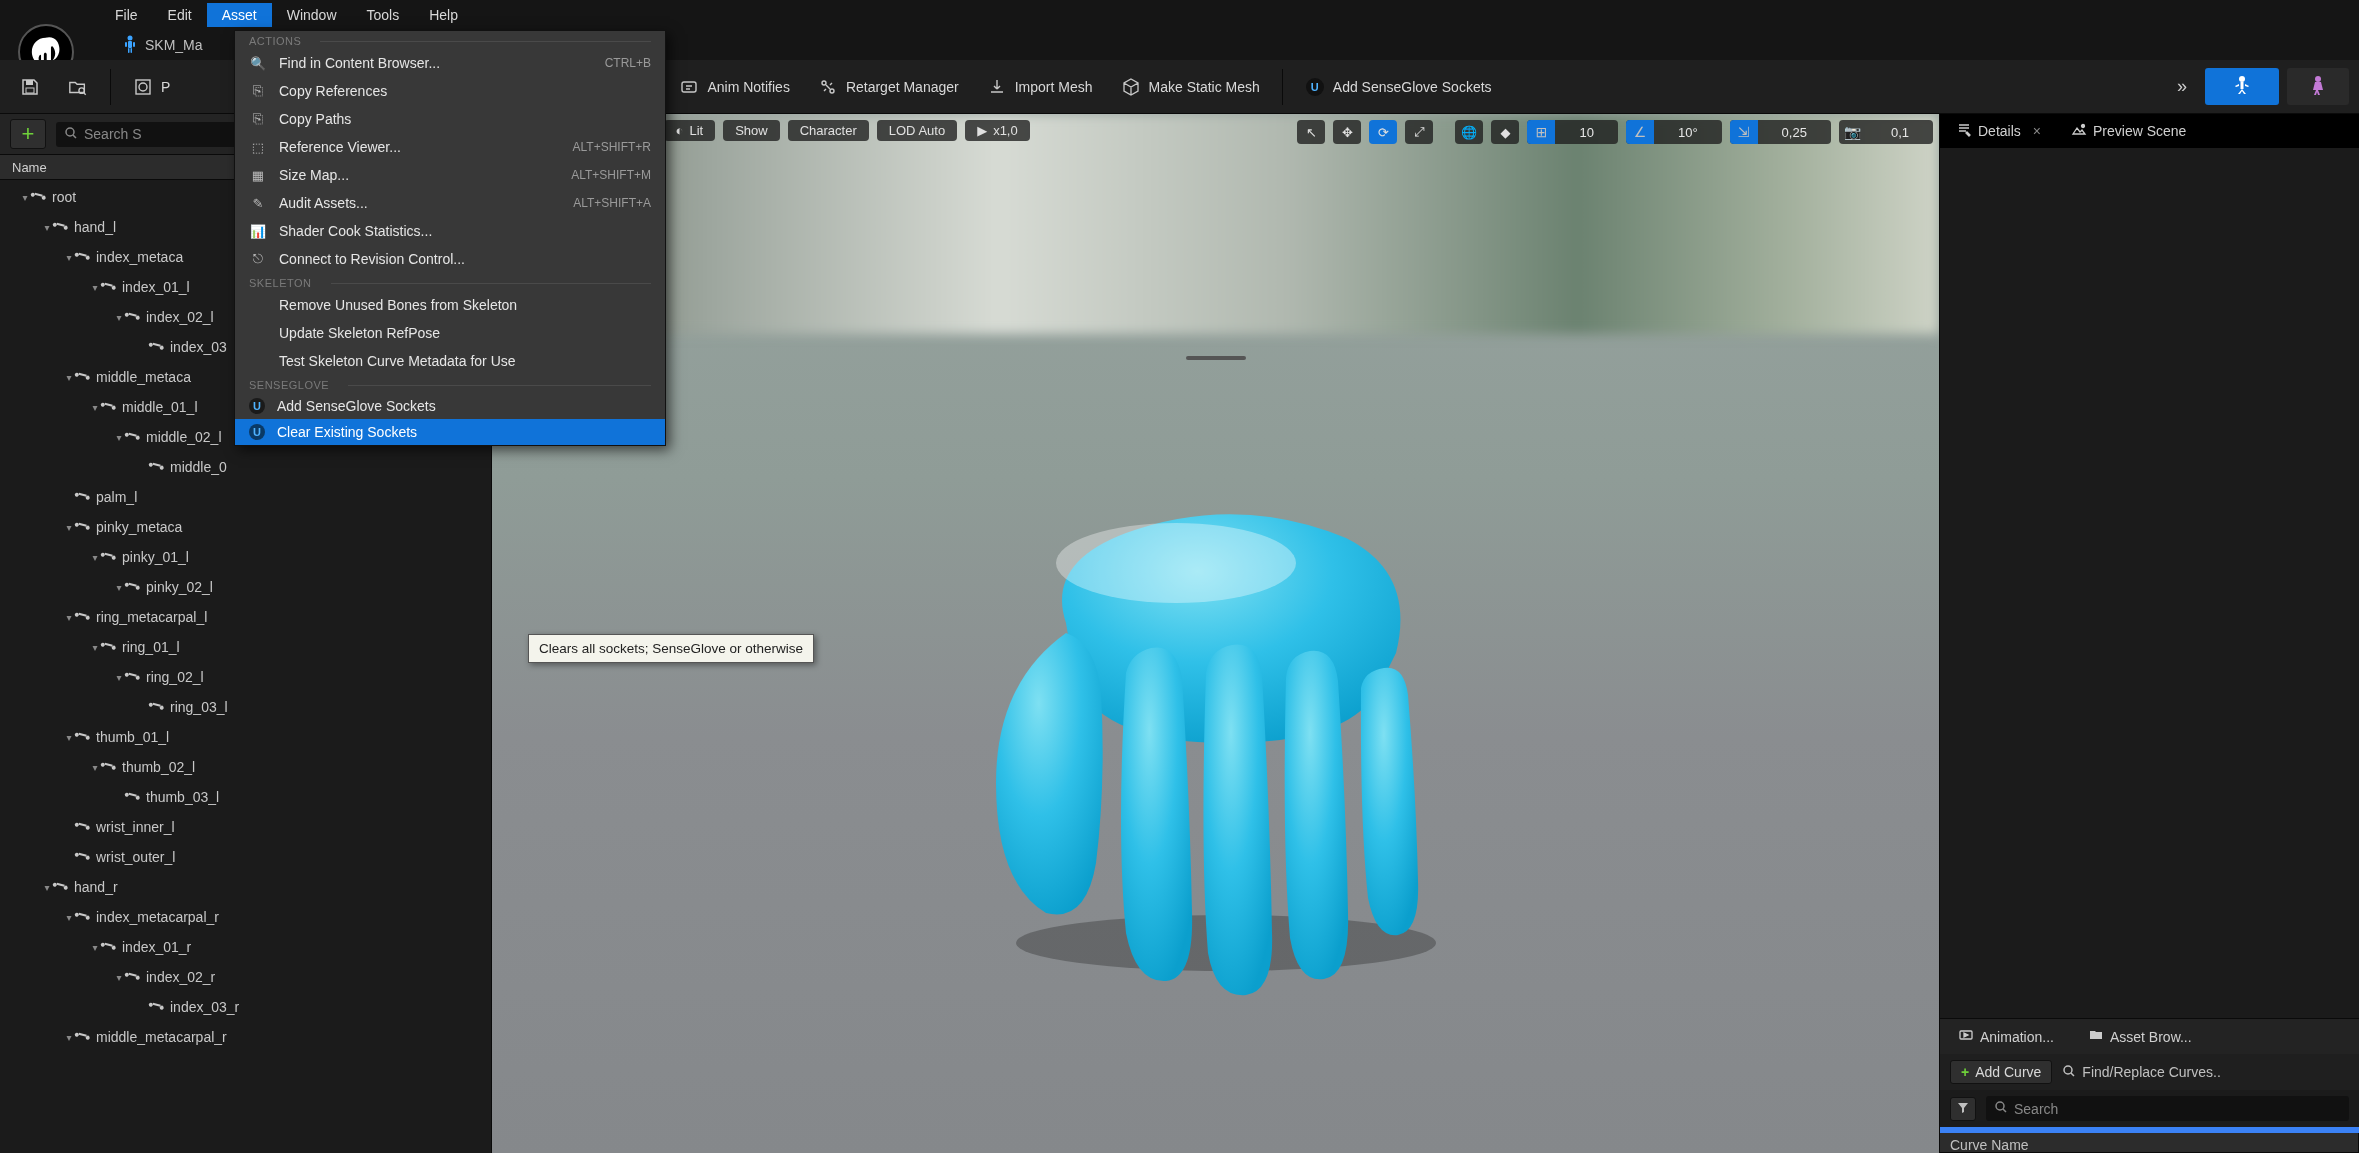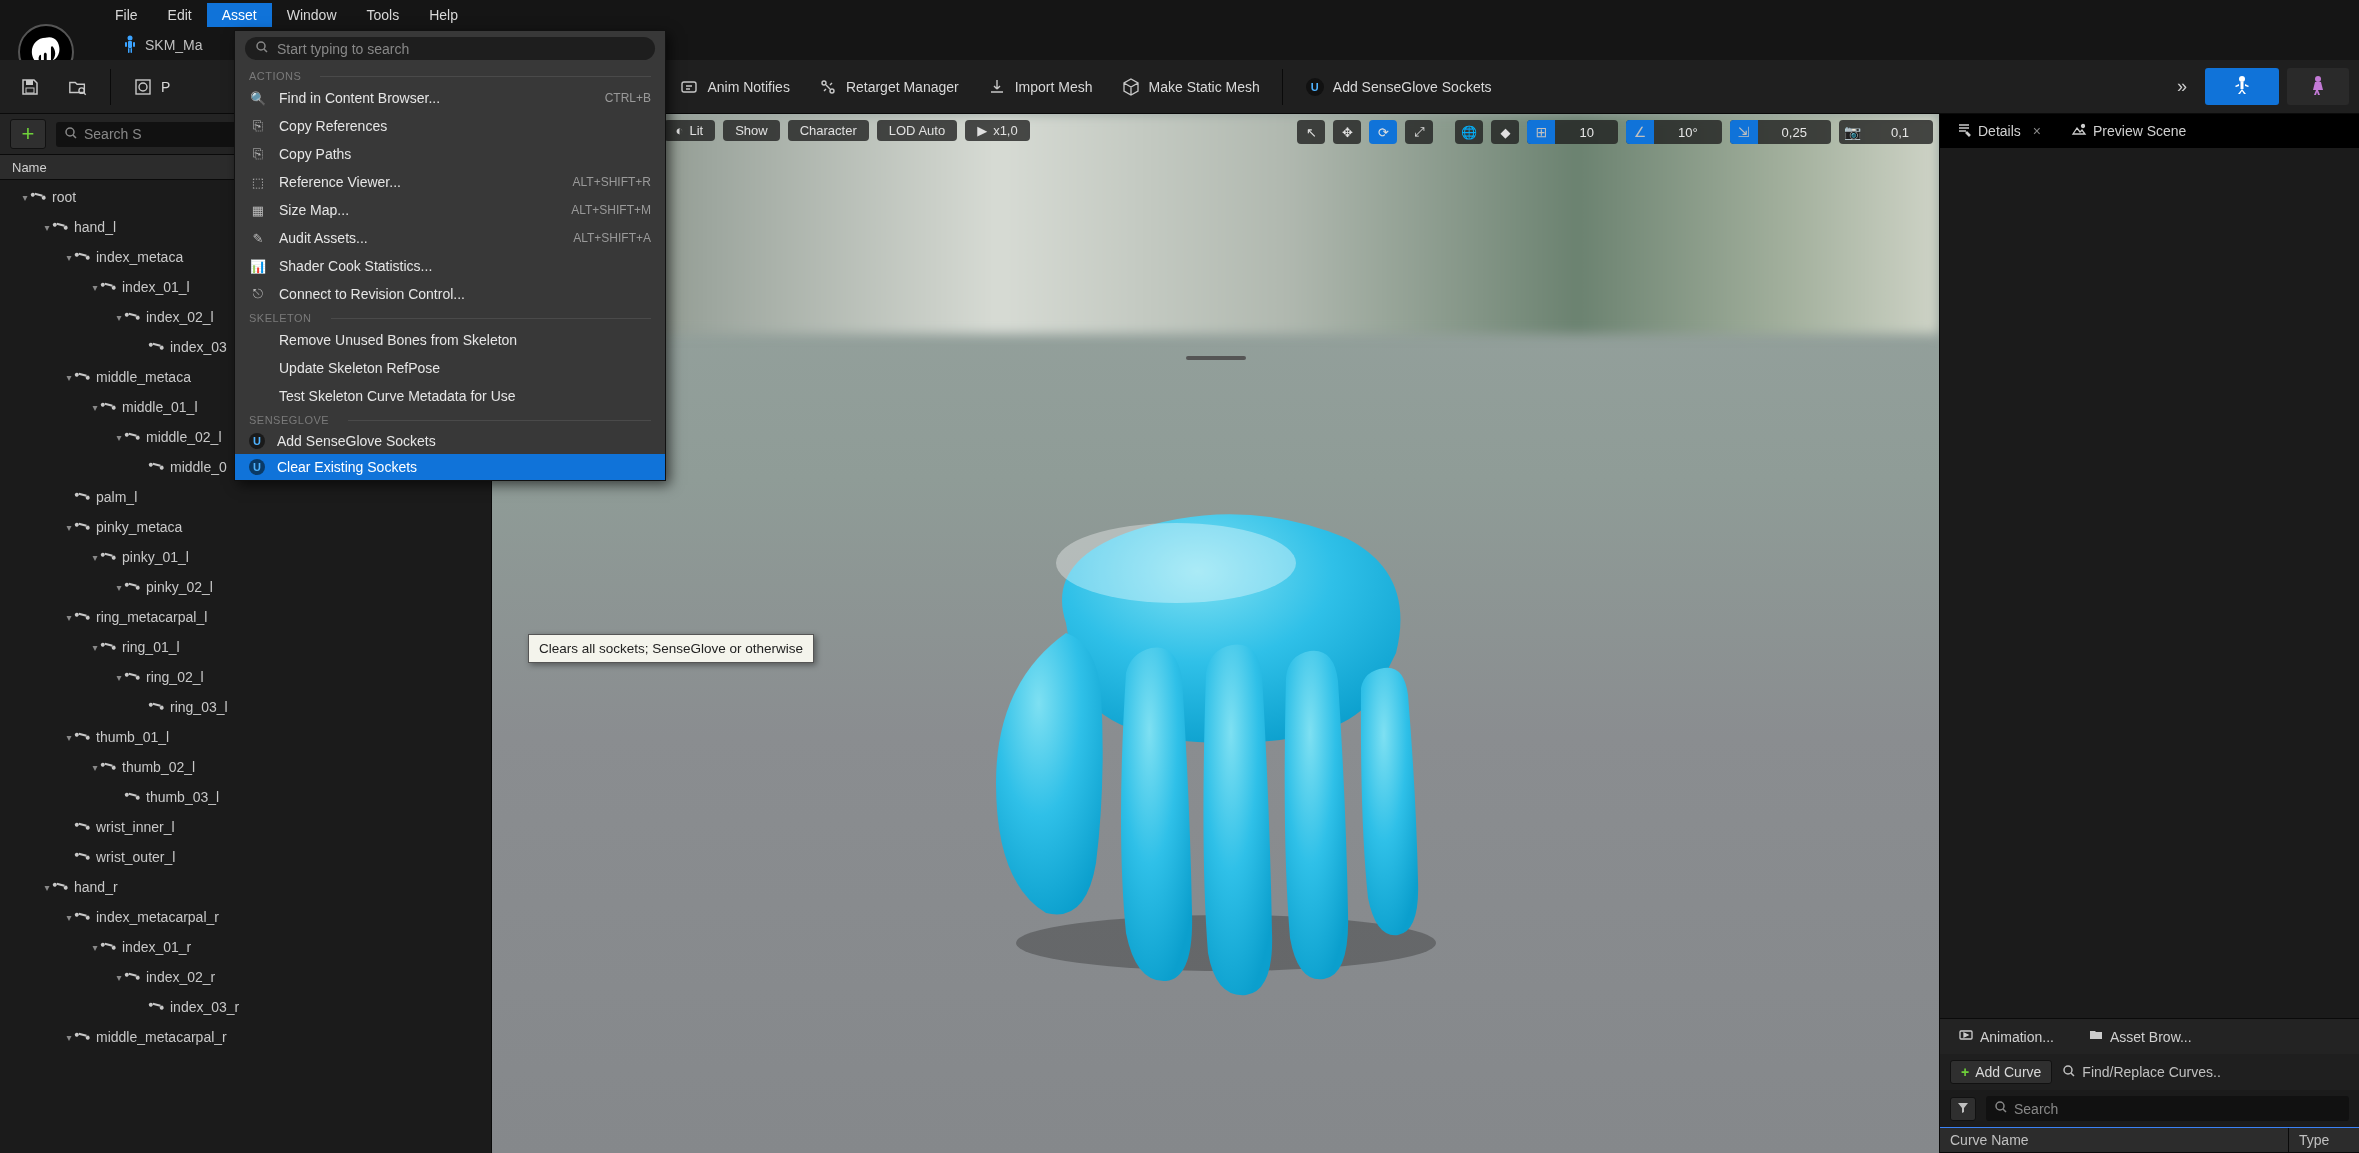--- a/index.html
+++ b/index.html
@@ -62,21 +62,21 @@
 .right-panel { width:420px; background: #1b1b1b; border-left:1px solid #0a0a0a; display:flex; flex-direction:column; }
 .right-tabs { height:34px; background:#000000; display:flex; align-items:center; padding:0 8px; gap:14px; }
 .rtab { padding:4px 8px; color:#d0d0d0; display:flex; align-items:center; gap:6px; font-size:14px;}
 .rtab .x { color:#888; margin-left:6px; }
 .right-body { flex:1; background:#1b1b1b; }
 .right-bottom-tabs { height:36px; background:#232323; border-top:1px solid #0a0a0a; display:flex; align-items:center; gap:18px; padding:0 10px; }
 .right-curve-bar { padding:6px 10px; display:flex; align-items:center; gap:10px; background:#1f1f1f; }
 .add-curve { background:#2f2f2f; border:1px solid #111; border-radius:3px; padding:3px 10px; display:flex; align-items:center; gap:6px; color:#d8d8d8; }
 .add-curve .plus { color:#6fd13a; font-weight:bold; }
 .right-filter { padding:6px 10px; display:flex; align-items:center; gap:10px; }
-.cols { height:26px; background:#2c2c2c; border-top:1px solid #3b82f6; border-bottom:1px solid #0a0a0a; display:flex; }
+.cols { height:26px; background:#2c2c2c; border-top:6px solid #3b82f6; border-bottom:1px solid #0a0a0a; display:flex;flex-direction:column; }
 .cols .c1{ flex:1; padding:4px 10px; border-right:1px solid #0a0a0a; }
 .cols .c2{ width:70px; padding:4px 10px; }
 
 
 .asset-menu { position:absolute; left:234px; top:30px; width:432px; background:#383838; border:1px solid #111; box-shadow: 4px 4px 12px rgba(0,0,0,0.6); z-index:100; }
 .menu-search { padding:6px 10px; }
 .menu-search .box { background:#1e1e1e; border-radius:12px; padding:3px 10px; display:flex; align-items:center; gap:8px; color:#888; }
 .menu-section { padding:4px 14px 2px; color:#7a7a7a; font-size:11px; letter-spacing:0.5px; display:flex; align-items:center; gap:19px; }
 .menu-section .line { flex:1; height:1px; background:#4a4a4a; }
 .mi { padding:5px 14px 5px 14px; display:flex; align-items:center; gap:12px; color:#e6e6e6; font-size:14px; }
@@ -643,29 +643,20 @@
         </div>
     </div>
     <div class="cols">
       <div class="c1">Curve Name</div>
       <div class="c2">Type</div>
     </div>
   </div>
 </div>
 
 <div class="asset-menu">
-  <div class="menu-search">
-    <div class="box">
-      <span><svg width="14" height="14" viewBox="0 0 14 14" fill="none" stroke="#888" stroke-width="1.5">
-            <circle cx="6" cy="6" r="4"></circle>
-            <path d="M9 9l3 3"></path>
-          </svg></span>
-      <span>Start typing to search</span>
-    </div>
-  </div>
   <div class="menu-section">
       <span>ACTIONS</span>
       <span class="line"></span>
     </div>
   <div class="mi">
       <span class="mico">🔍</span>
       <span>Find in Content Browser...</span>
       <span class="shortcut">CTRL+B</span>
     </div>
   <div class="mi">

